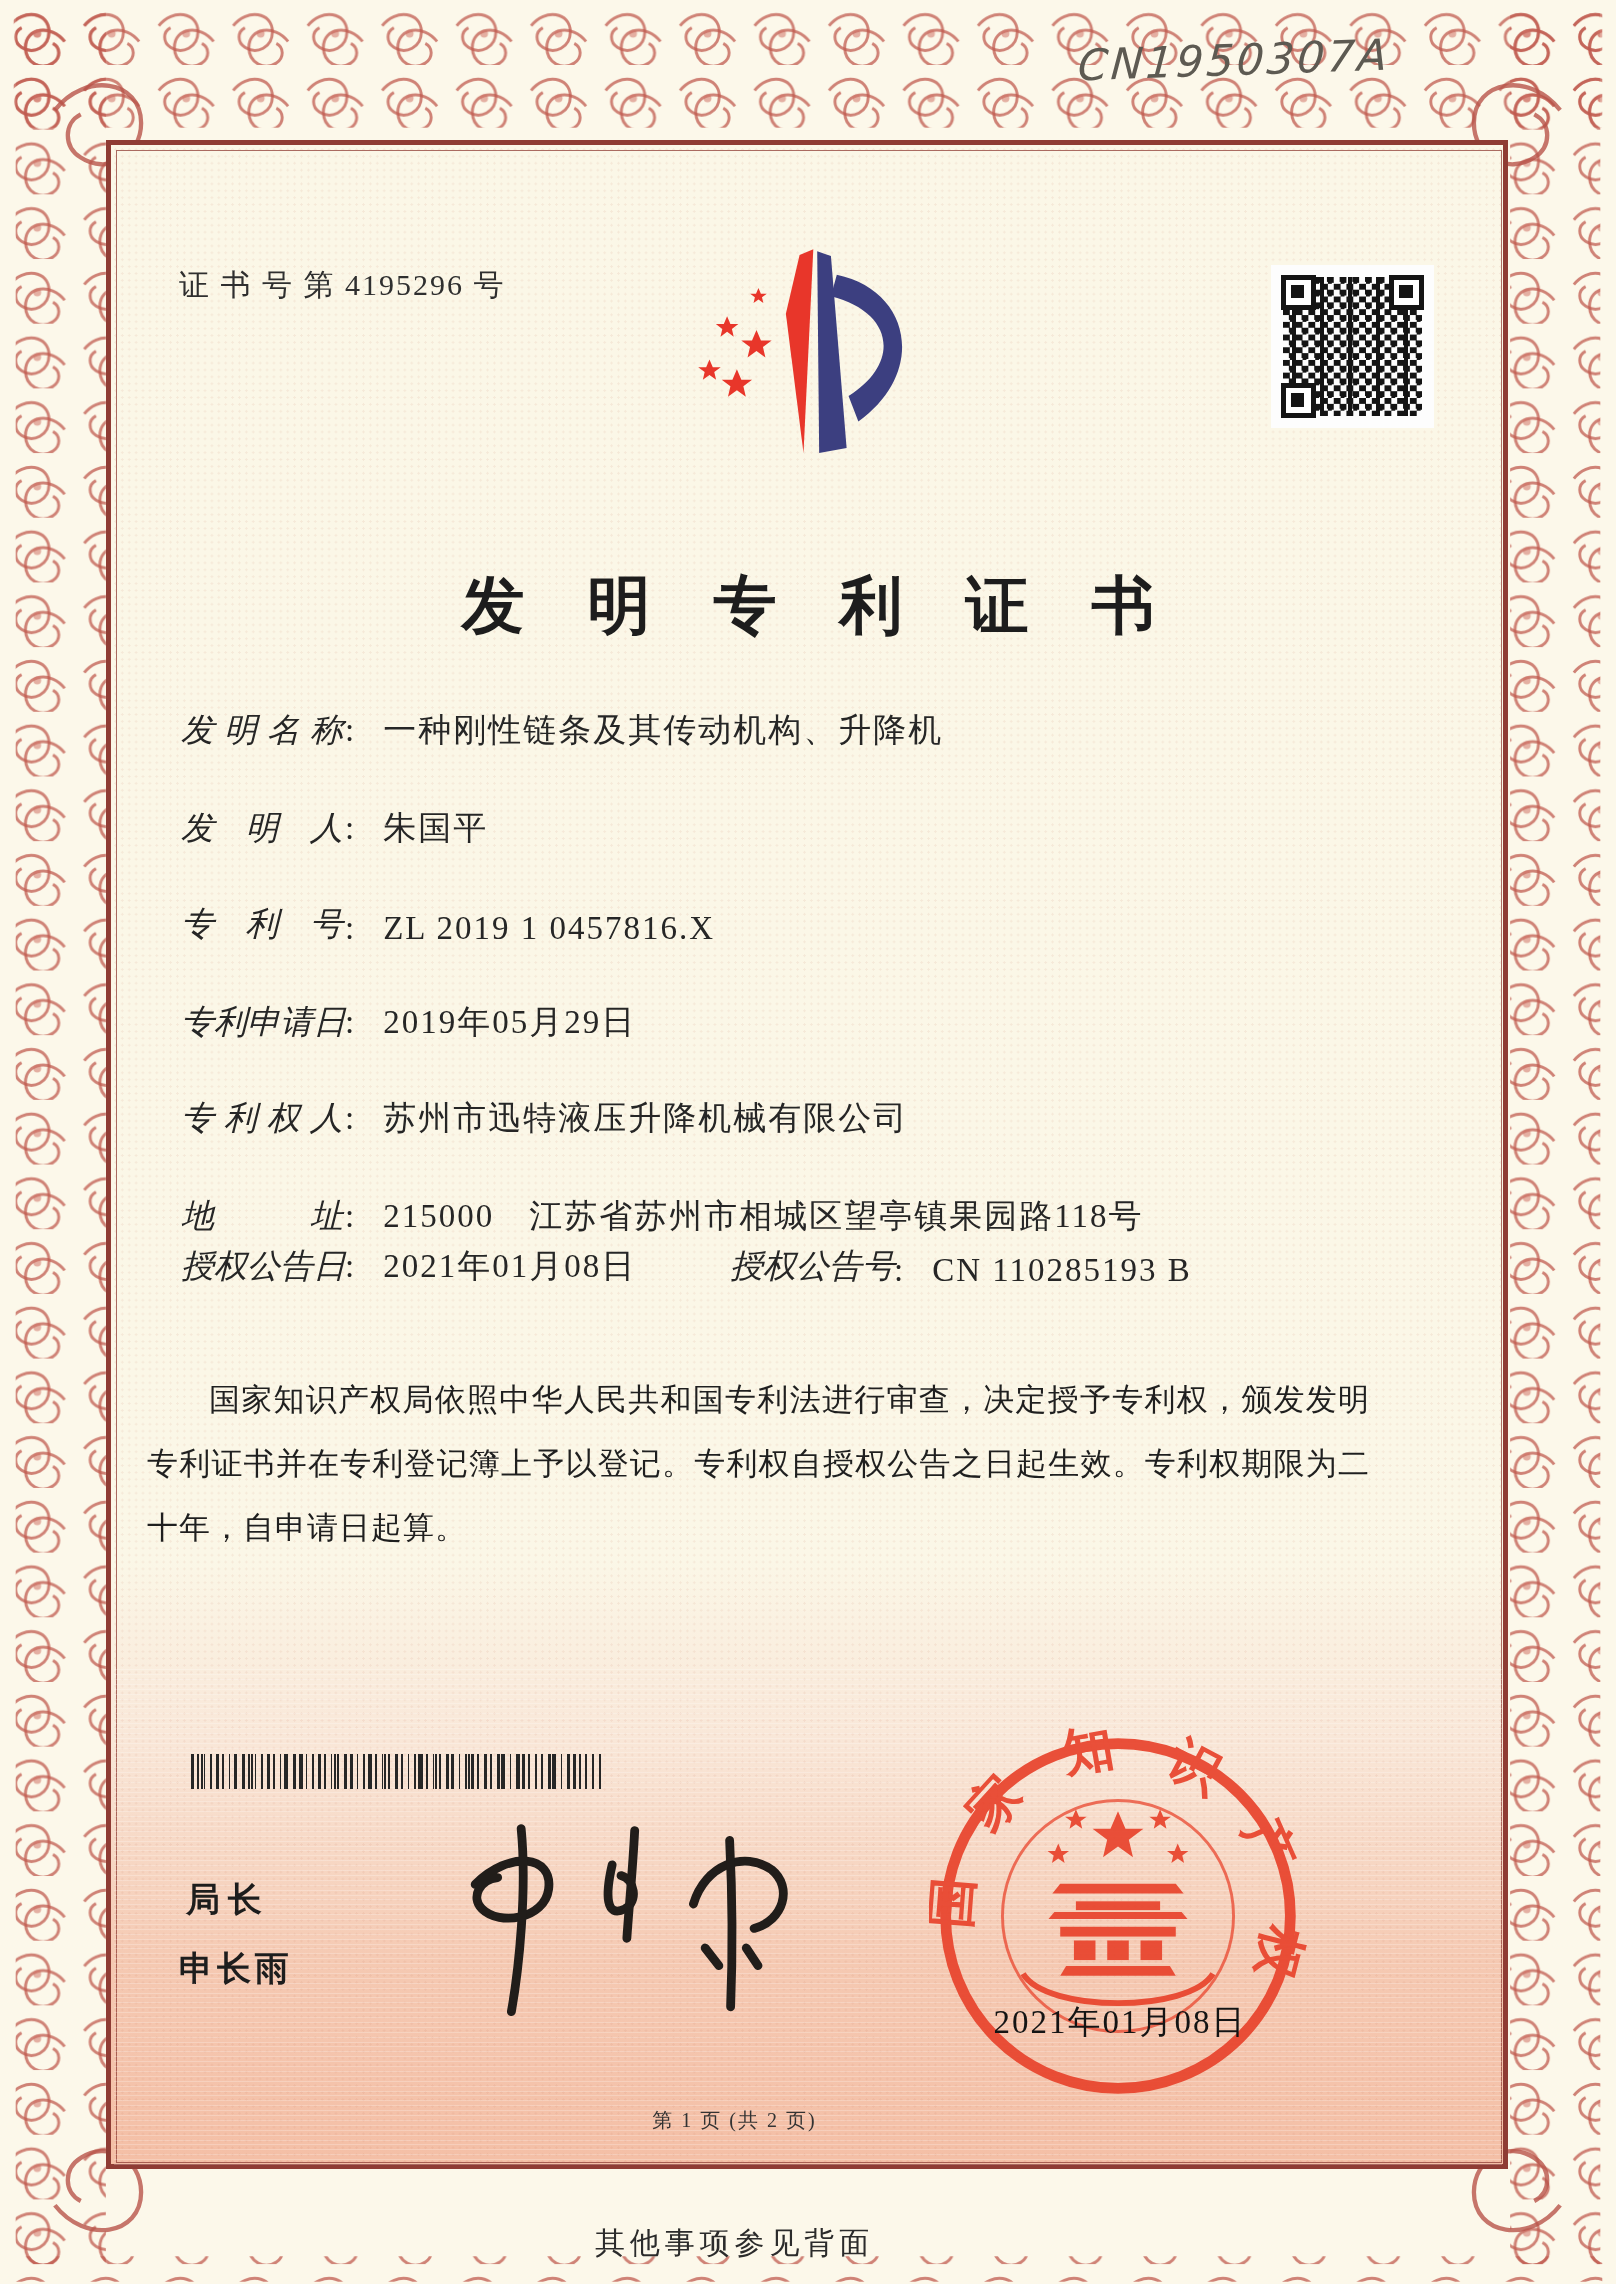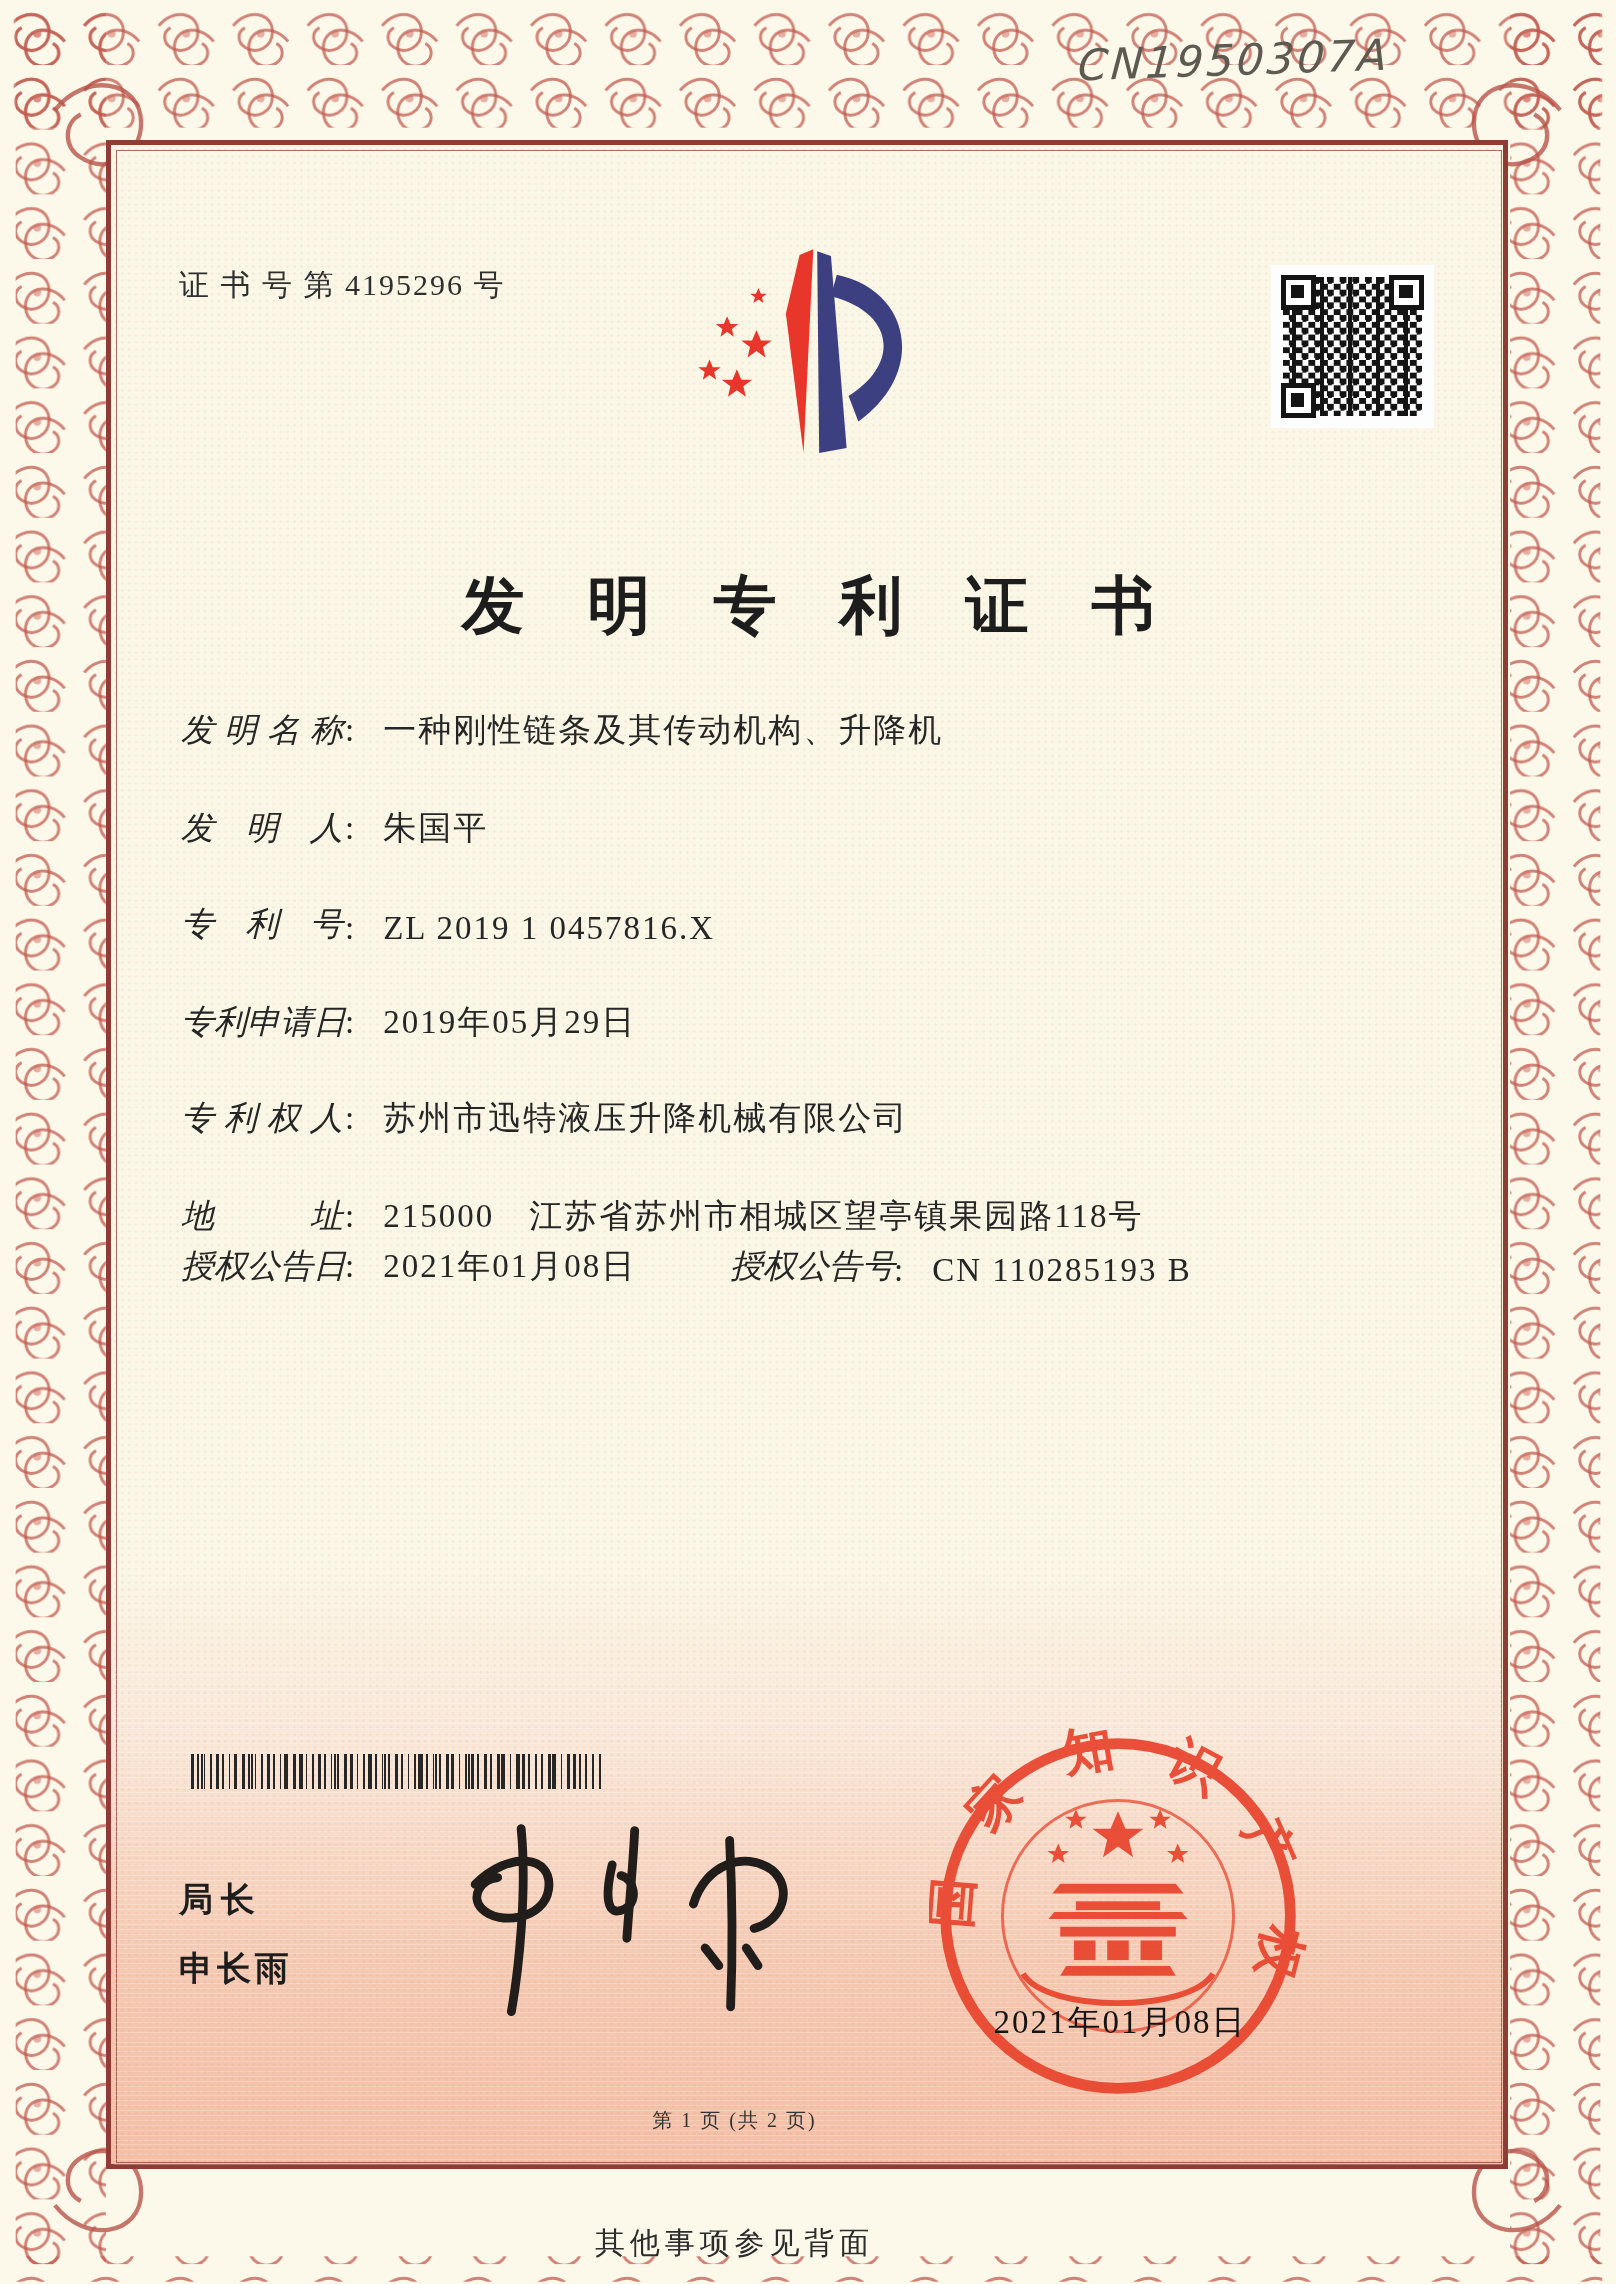--- a/index.html
+++ b/index.html
@@ -67,21 +67,21 @@
   .para{
     margin:0;font-size:31px;line-height:64px;color:#1f1f1f;
     text-align:justify;text-indent:62px;letter-spacing:1px;
   }
   .barcode{
     left:191px;top:1754px;width:410px;height:35px;
     background-image:
       repeating-linear-gradient(90deg,#262626 0 2.9px,transparent 2.9px 5.9px,#262626 5.9px 7.8px,transparent 7.8px 12.7px,#262626 12.7px 13.7px,transparent 13.7px 18.6px,#262626 18.6px 20.6px,transparent 20.6px 25.5px),
       repeating-linear-gradient(90deg,transparent 0 9.8px,#262626 9.8px 11.8px,transparent 11.8px 16.7px);
   }
-  .sig-title{left:179px;top:1877px;font-size:34px;font-weight:700;
+  .sig-title{left:186px;top:1877px;font-size:34px;font-weight:700;
     font-family:"Liberation Sans", sans-serif;color:#1d1d1d;letter-spacing:7.8px;}
   .sig-name{left:179px;top:1946px;font-size:34px;font-weight:700;
     font-family:"Liberation Sans", sans-serif;color:#1d1d1d;letter-spacing:3.9px;}
   .signature-svg{left:382px;top:1811px;}
   .seal-svg{left:929px;top:1727px;}
   .seal-date{left:968px;top:2000px;width:304px;text-align:center;
     font-size:33px;color:#141414;letter-spacing:2px;z-index:5;}
   .page-indicator{left:421px;top:2107px;width:627px;text-align:center;
     font-size:20px;color:#333;letter-spacing:2px;}
   .back-note{left:421px;top:2223px;width:627px;text-align:center;
@@ -162,20 +162,21 @@
   <span class="f-label">地址</span><span class="f-colon">:</span><span class="f-value">215000　江苏省苏州市相城区望亭镇果园路118号</span>
 </div>
 <div class="abs f-row" style="top:1244px">
   <span class="f-label">授权公告日</span><span class="f-colon">:</span><span class="f-value">2021年01月08日</span>
   <span class="f-group2">
     <span class="f-label">授权公告号</span><span class="f-colon">:</span><span class="f-value">CN 110285193 B</span>
   </span>
 </div>
 
 <div class="abs paras">
+  <p class="para">国家知识产权局依照中华人民共和国专利法进行审查，决定授予专利权，颁发发明专利证书并在专利登记簿上予以登记。专利权自授权公告之日起生效。专利权期限为二十年，自申请日起算。</p>
 </div>
 
 <div class="abs barcode"></div>
 
 <div class="abs sig-title">局长</div>
 <div class="abs sig-name">申长雨</div>
 
 <svg class="abs signature-svg" width="431" height="230" viewBox="0 0 440 235">
   <g fill="none" stroke="#211d1a" stroke-width="9" stroke-linecap="round">
     <path d="M95,75 C130,40 175,45 170,80 C166,110 120,118 102,100 C90,88 100,70 118,68"></path>

